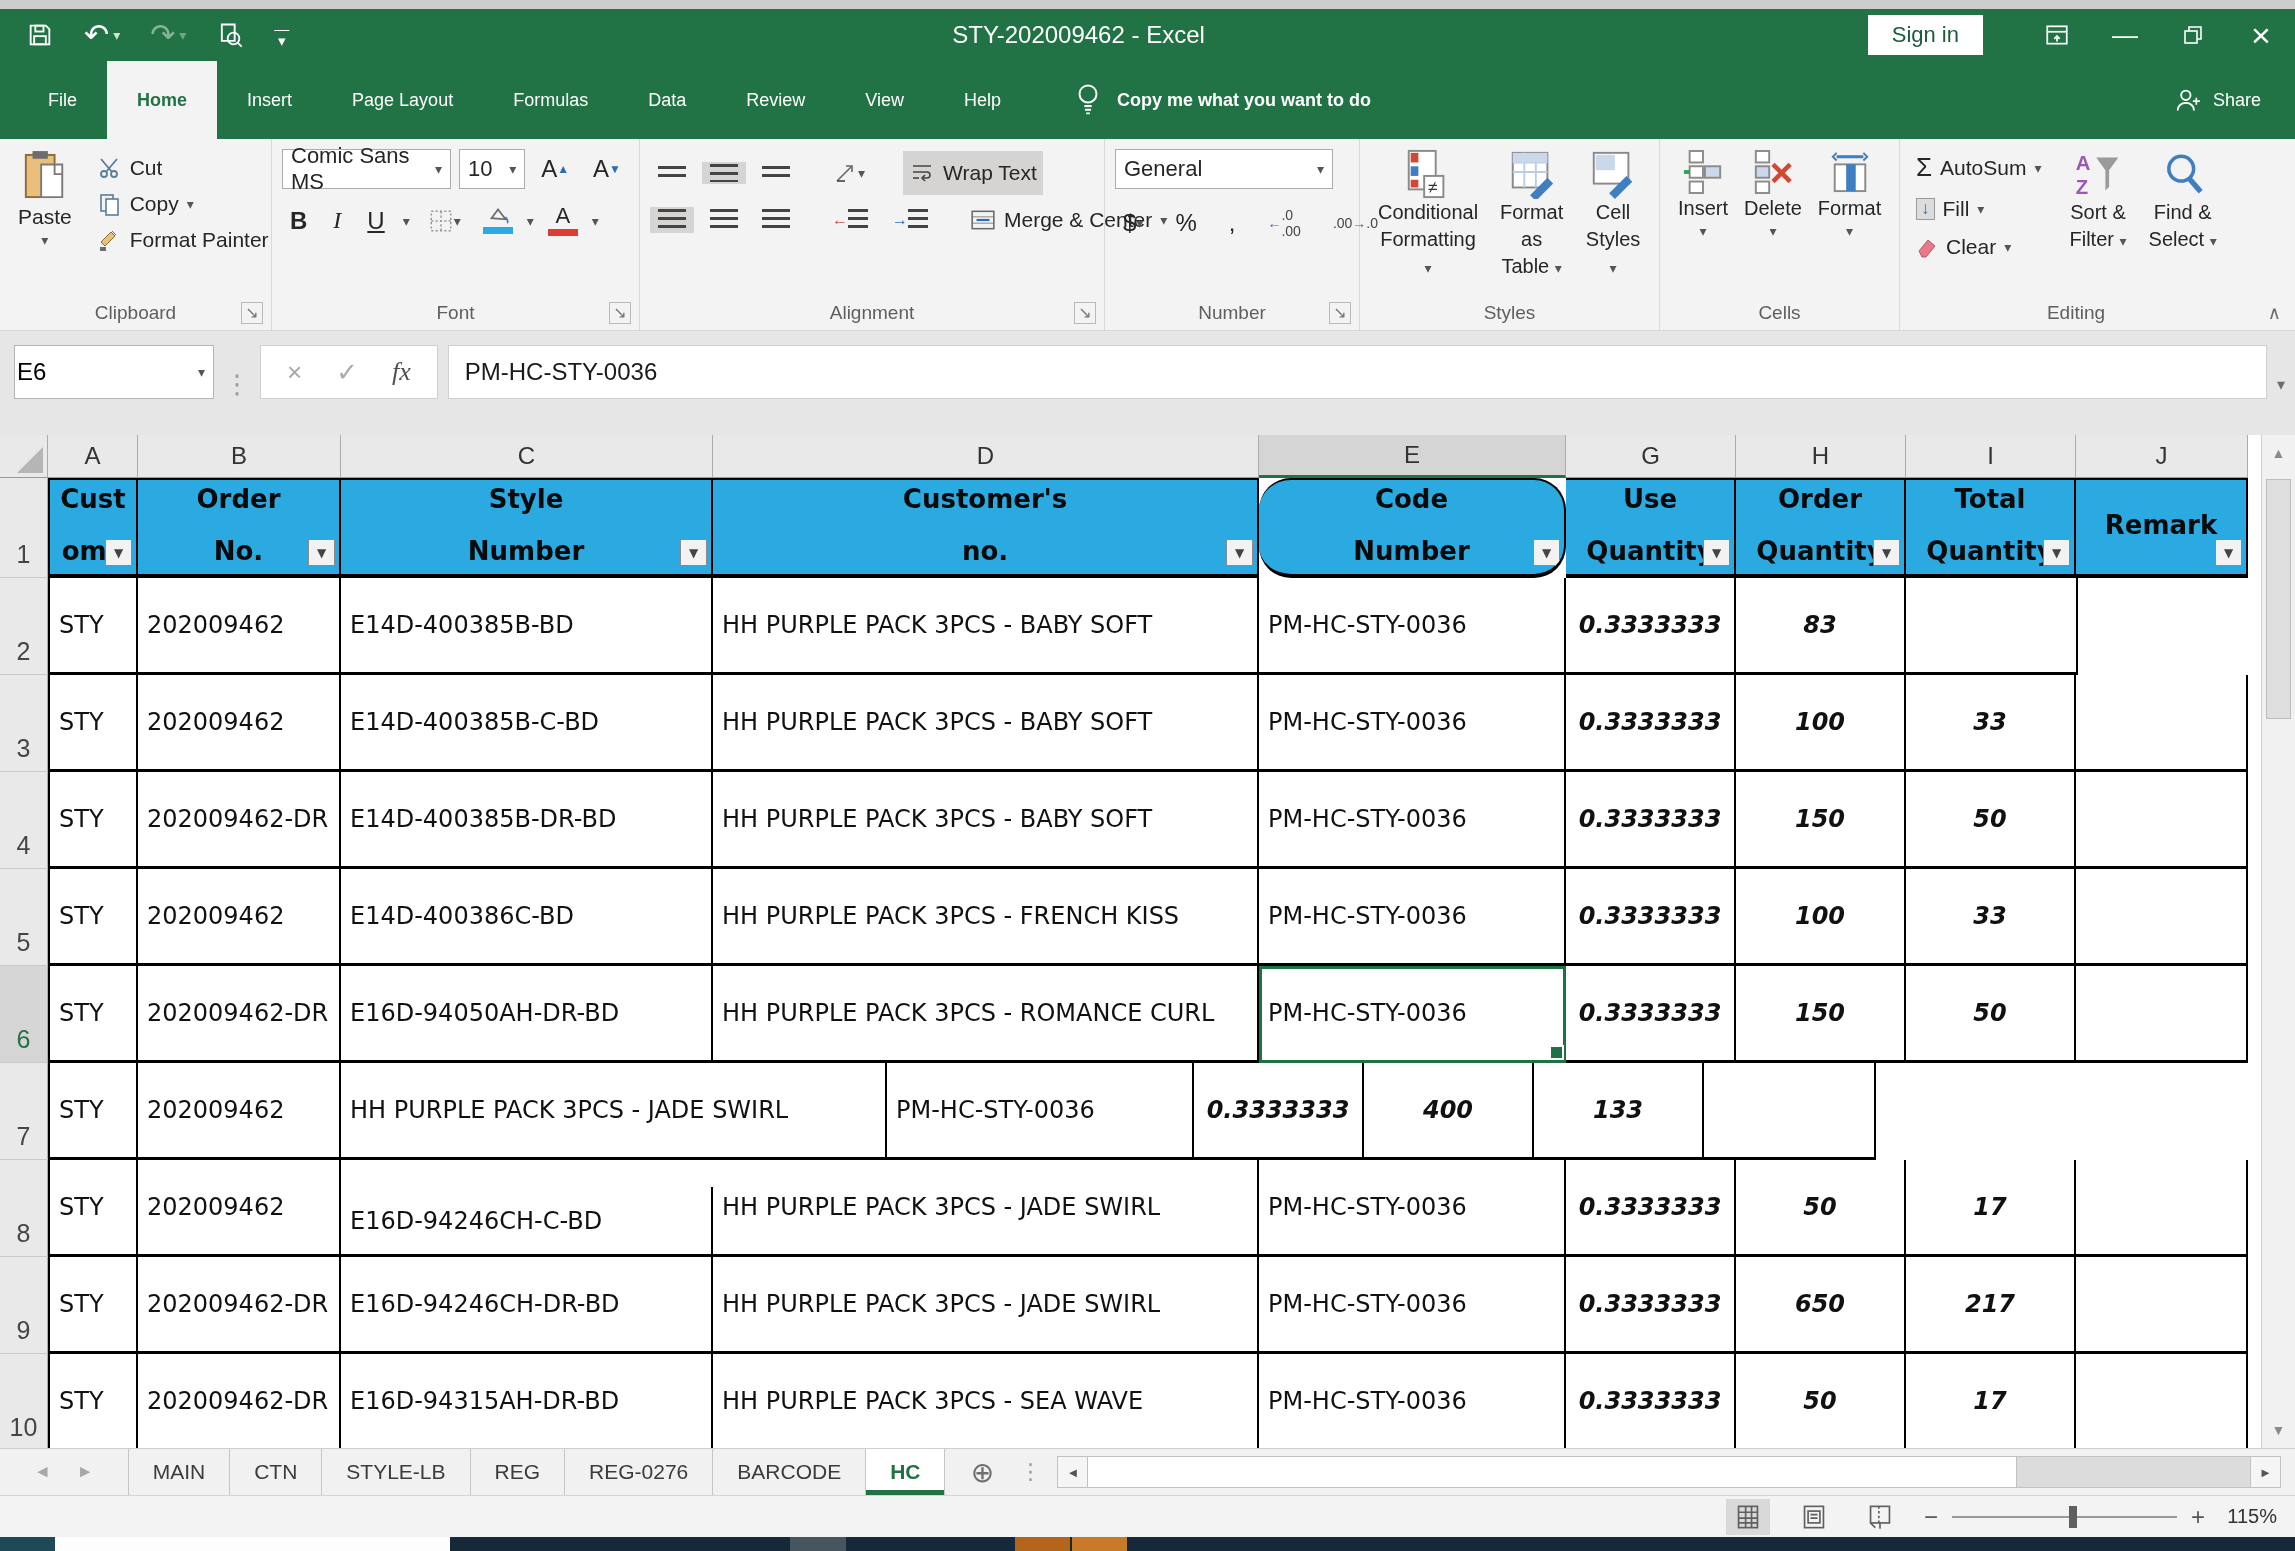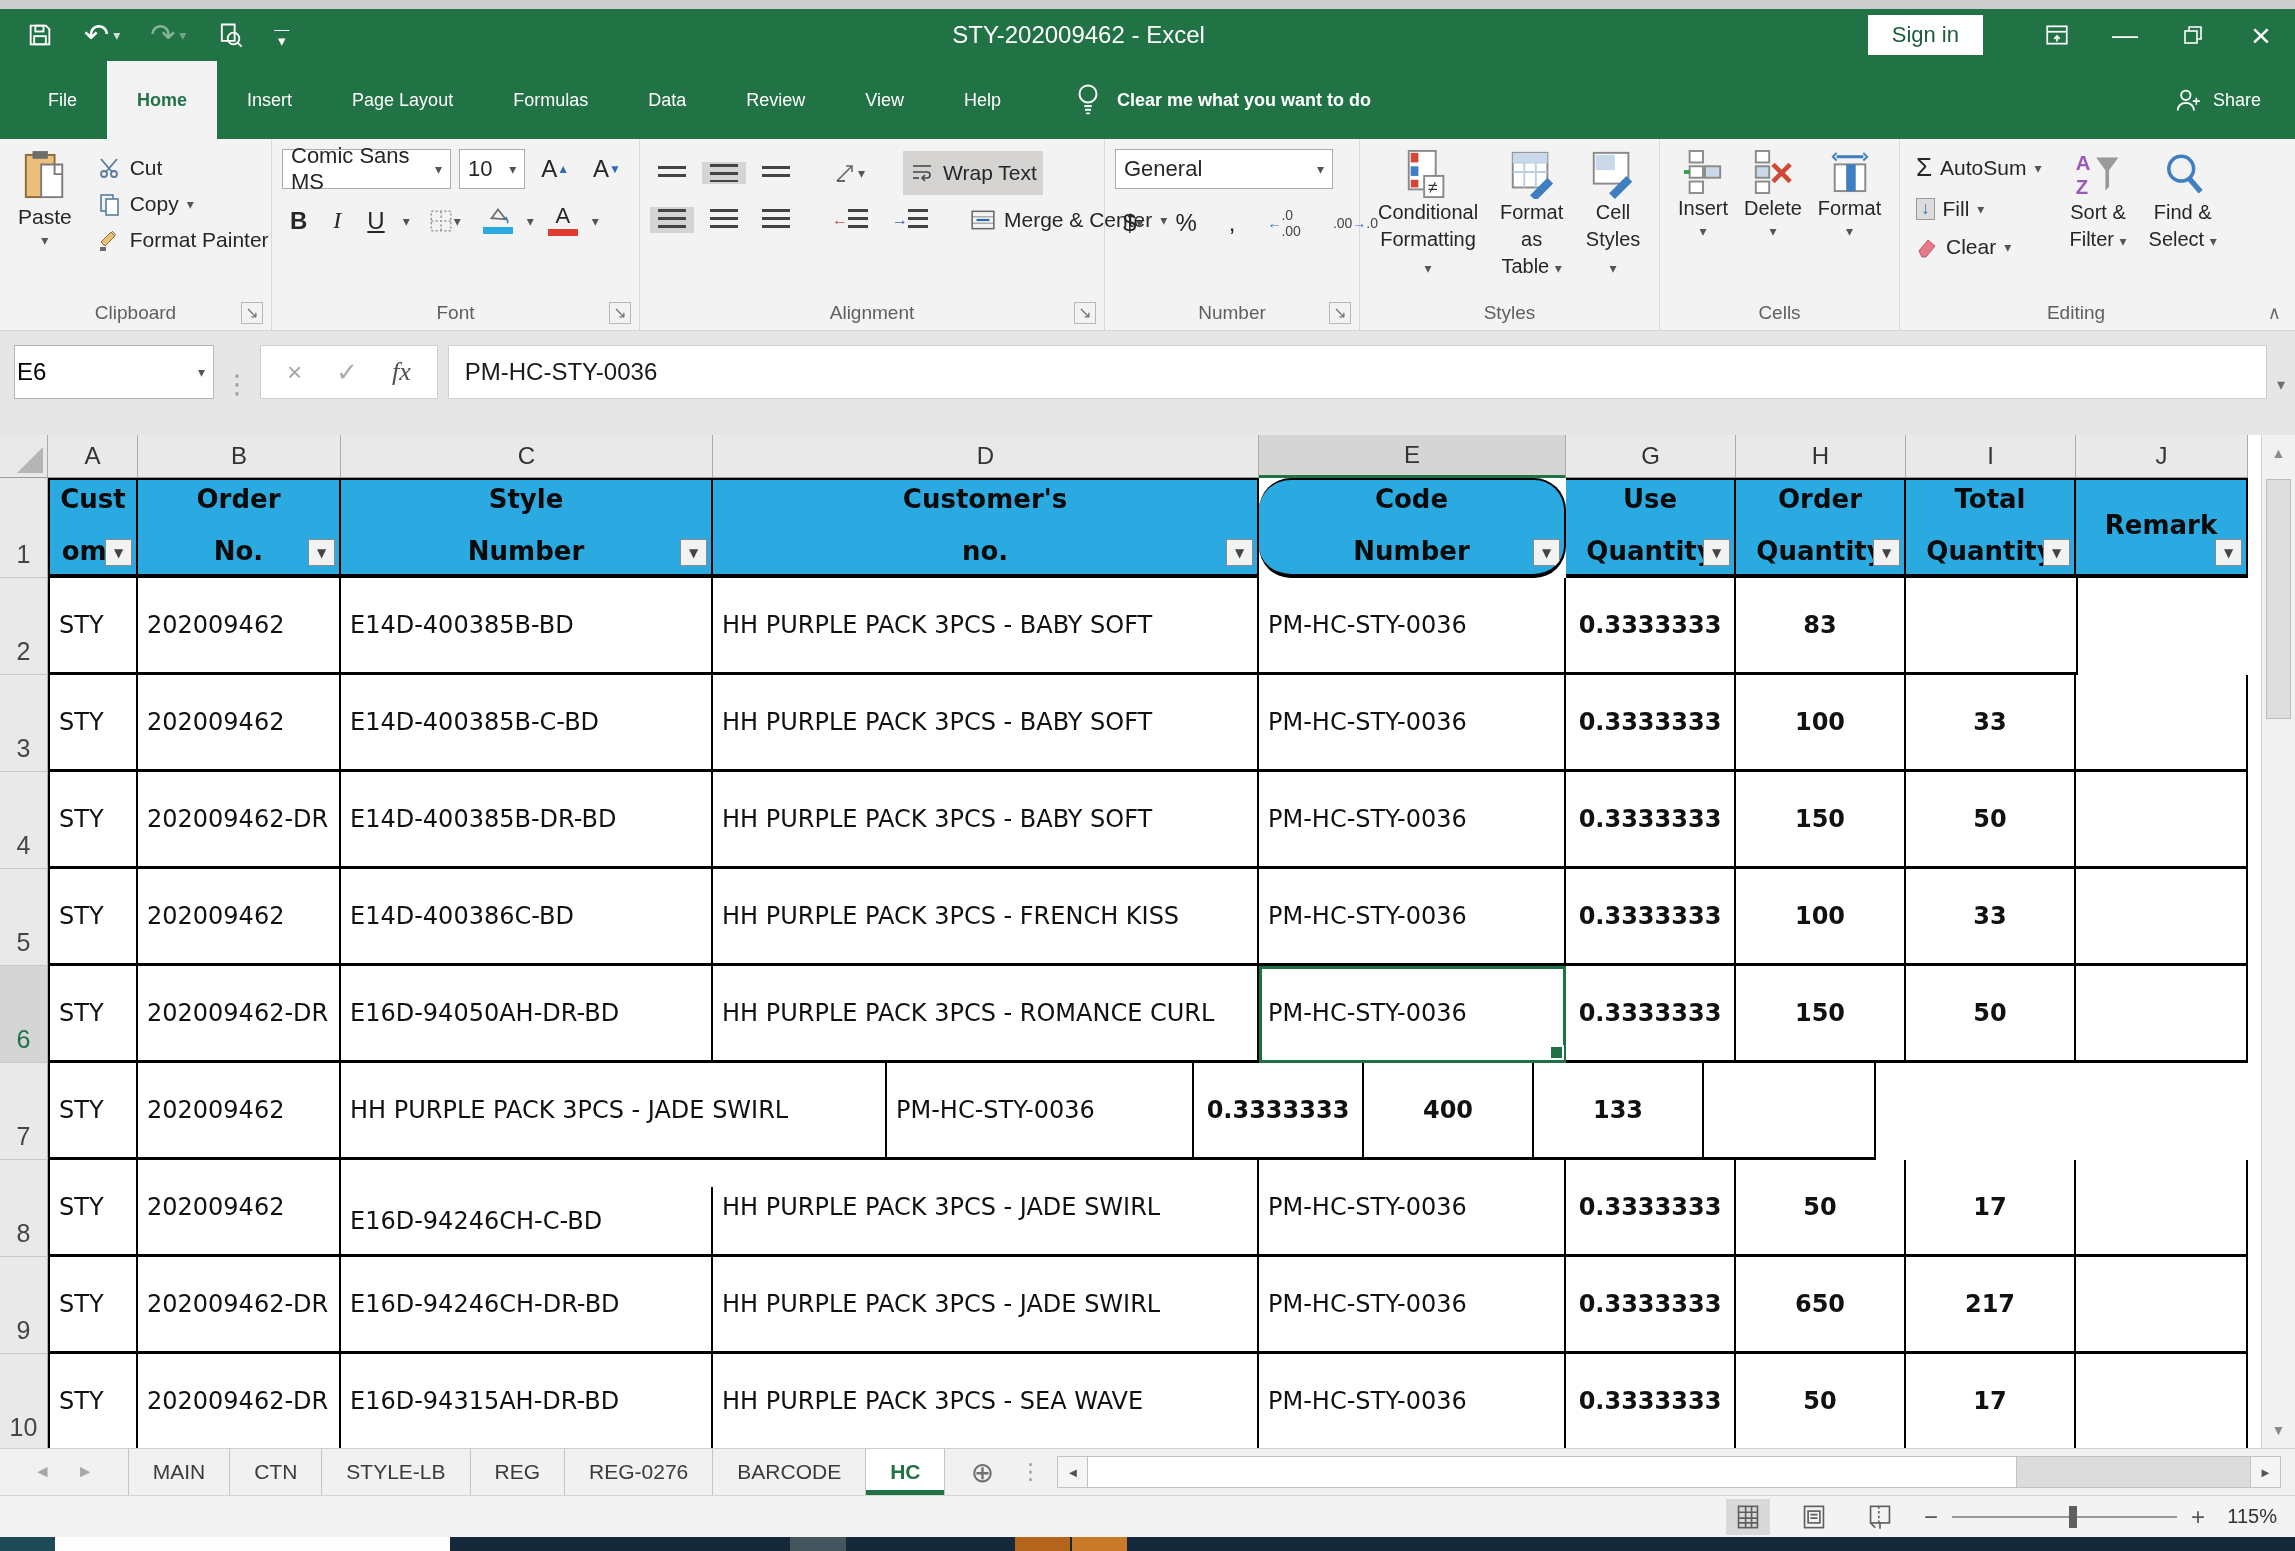--- a/index.html
+++ b/index.html
@@ -67,21 +67,21 @@
           font-family:"DejaVu Sans", sans-serif; }
   .first { border-left:2px solid #000; }
   .header-data-row { height:100px; }
   .h-cell { background:#2baae2; border-top:2px solid #000; border-bottom:4px solid #000; display:flex; flex-direction:column; justify-content:space-between; align-items:center; font-weight:bold; font-size:26px; color:#0a0a0a; padding:4px 0 8px; }
   .h-cell.single { justify-content:center; }
   .filter-btn { position:absolute; right:4px; bottom:8px; width:27px; height:27px; background:#f2f2f2; border:1px solid #8a8a8a; display:flex; align-items:center; justify-content:center; font-size:12px; color:#444; }
   .data-row { height:97px; }
   .d-cell { border-bottom:3px solid #000; display:flex; align-items:center; font-size:24px; color:#111; background:#fff; }
   .al-left { justify-content:flex-start; padding-left:9px; padding-right:4px; }
   .al-center { justify-content:center; }
-  .bold { font-weight:bold; }
+  .bold { font-weight:bold;font-style:italic; }
   .active-cell { outline:3px solid #1e7145; outline-offset:-3px; }
   .active-cell::after { content:""; position:absolute; right:0; bottom:0; width:11px; height:11px; background:#1e7145; border:2px solid #fff; }
   .vscroll { position:absolute; top:0; right:0; bottom:0; width:34px; background:#f1f1f1; border-left:1px solid #cfcfcf; }
   .vscroll .arr { height:36px; display:flex; align-items:center; justify-content:center; color:#8a8a8a; font-size:14px; }
   .vscroll .arr.bottom { position:absolute; bottom:0; left:0; right:0; }
   .vthumb { position:absolute; top:44px; left:4px; right:4px; height:240px; background:#dedede; border:1px solid #bdbdbd; }
 
   
   .sheetbar { height:47px; background:#f1f1f1; border-top:1px solid #cfcfcf; display:flex; align-items:stretch; font-size:21px; }
   .nav-arrows { display:flex; align-items:center; gap:26px; padding:0 34px; color:#a7a7a7; font-size:17px; }
@@ -183,21 +183,21 @@
         <div class="menu-tab">View</div>
         <div class="menu-tab">Help</div>
       </div>
     <div class="tellme">
       <span>
         <svg width="26" height="34" viewBox="0 0 20 28" fill="none" stroke="#fff" stroke-width="1.6">
             <circle cx="10" cy="9" r="7"></circle>
             <path d="M7 19h6M7.5 22h5M8.5 25h3"></path>
           </svg>
       </span>
-      <span>Clear me what you want to do</span>
+      <span>Copy me what you want to do</span>
     </div>
     <div class="share">
       <span>
         <svg width="28" height="28" viewBox="0 0 24 24" fill="none" stroke="#fff" stroke-width="1.6">
             <circle cx="11" cy="8" r="4"></circle>
             <path d="M4 21c0-4 3-6.5 7-6.5s7 2.5 7 6.5"></path>
             <path d="M17 13h6M20 10v6" stroke-width="1.4"></path>
           </svg>
       </span>
       <span>Share</span>

